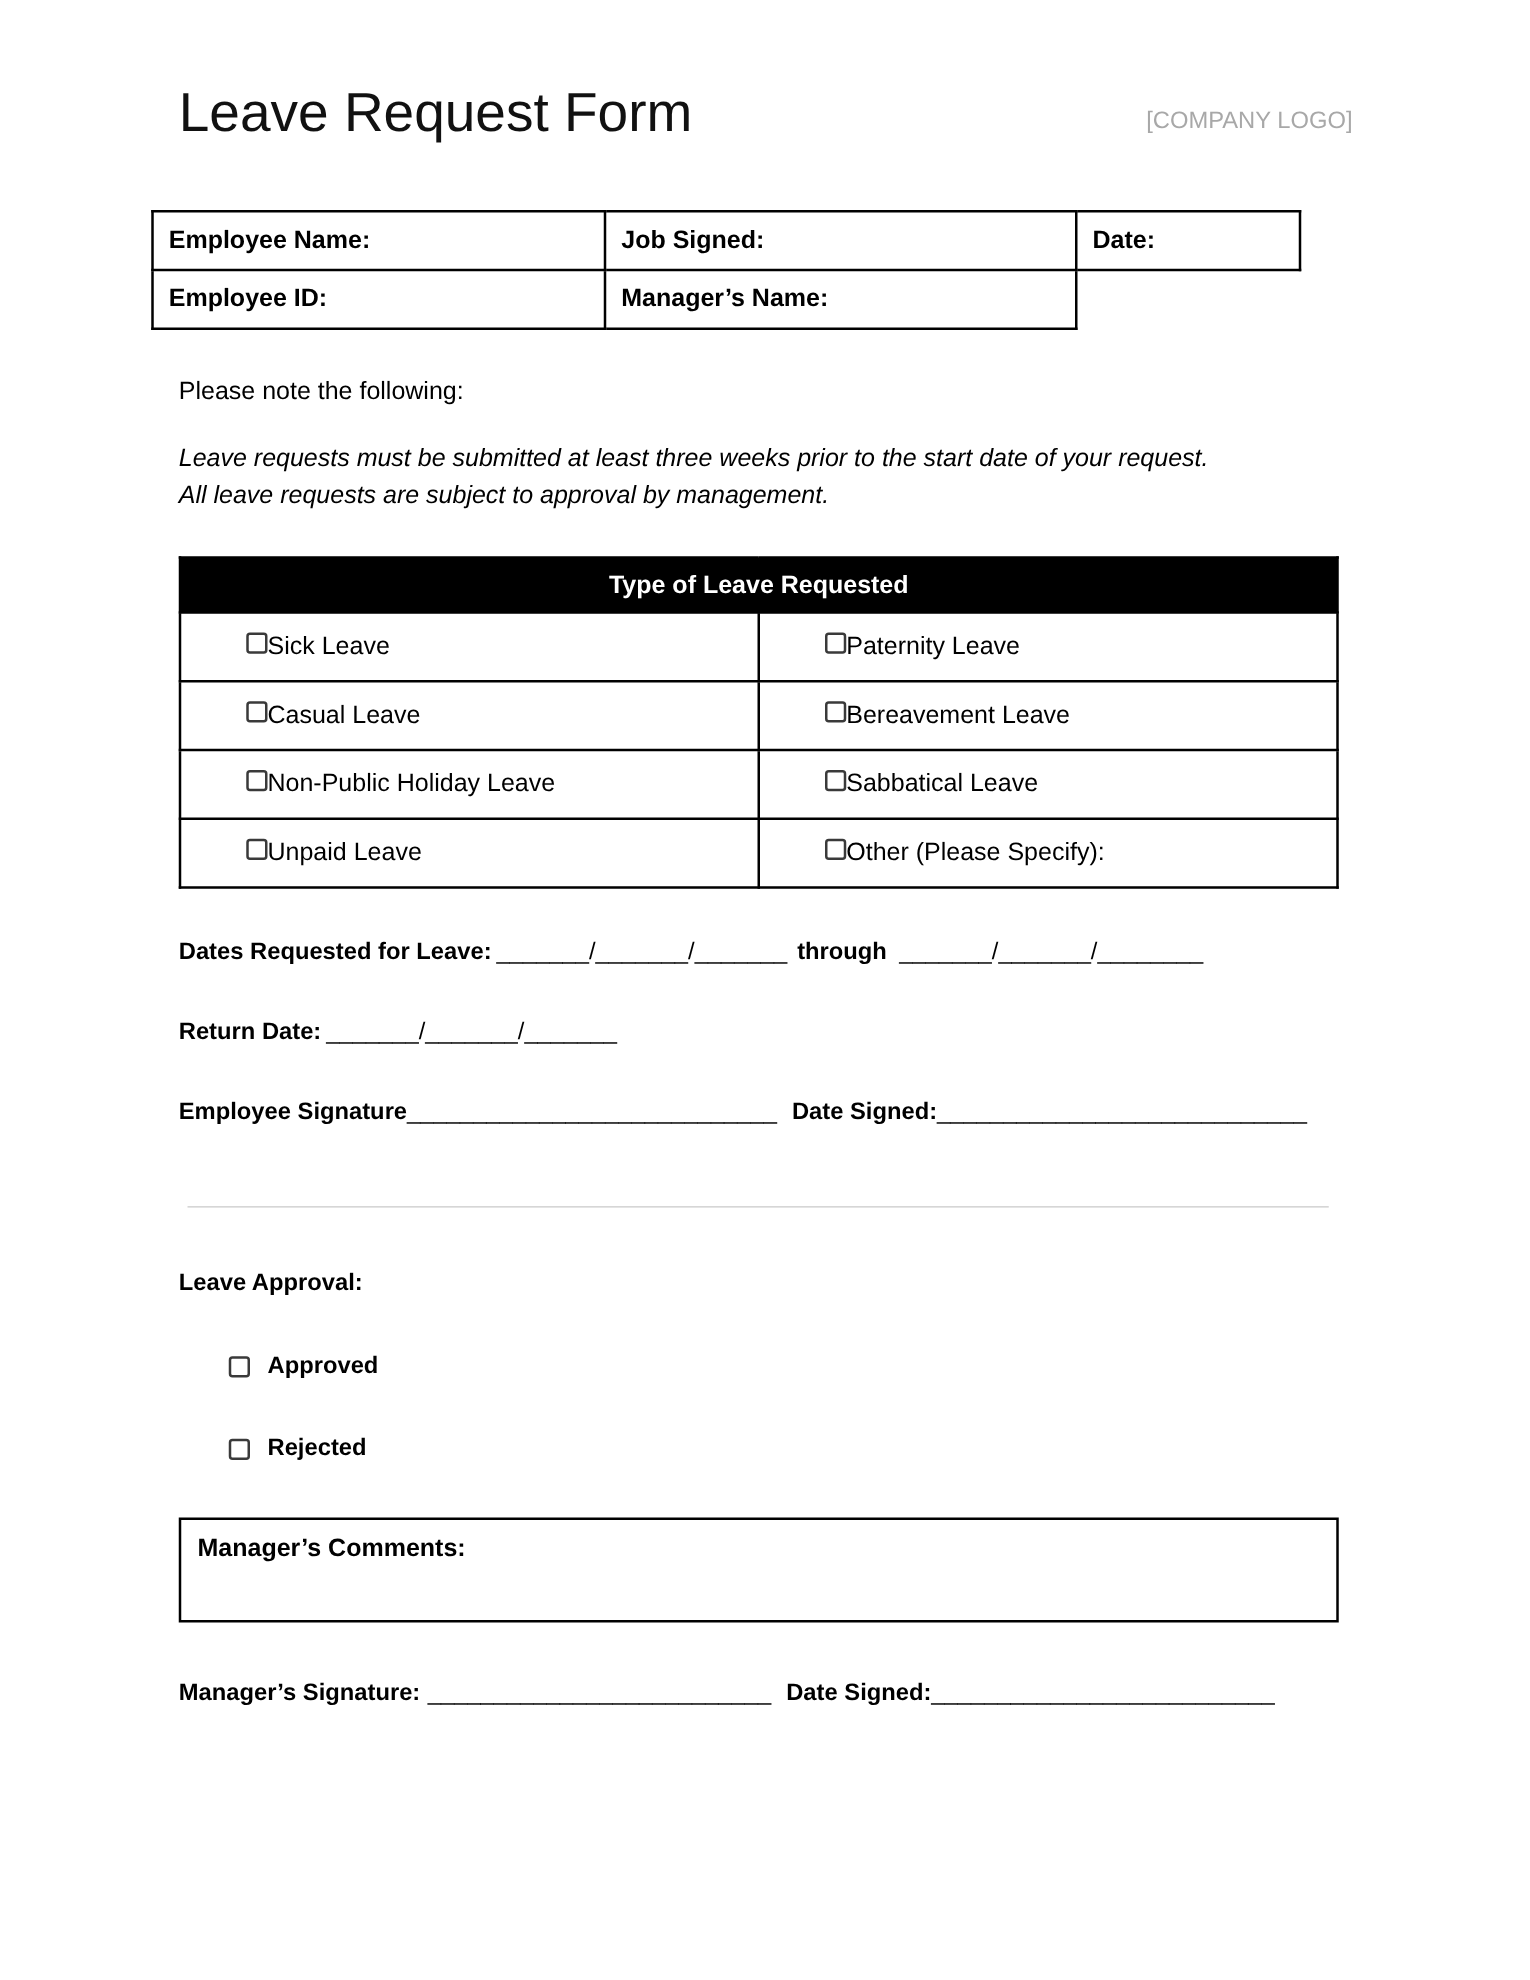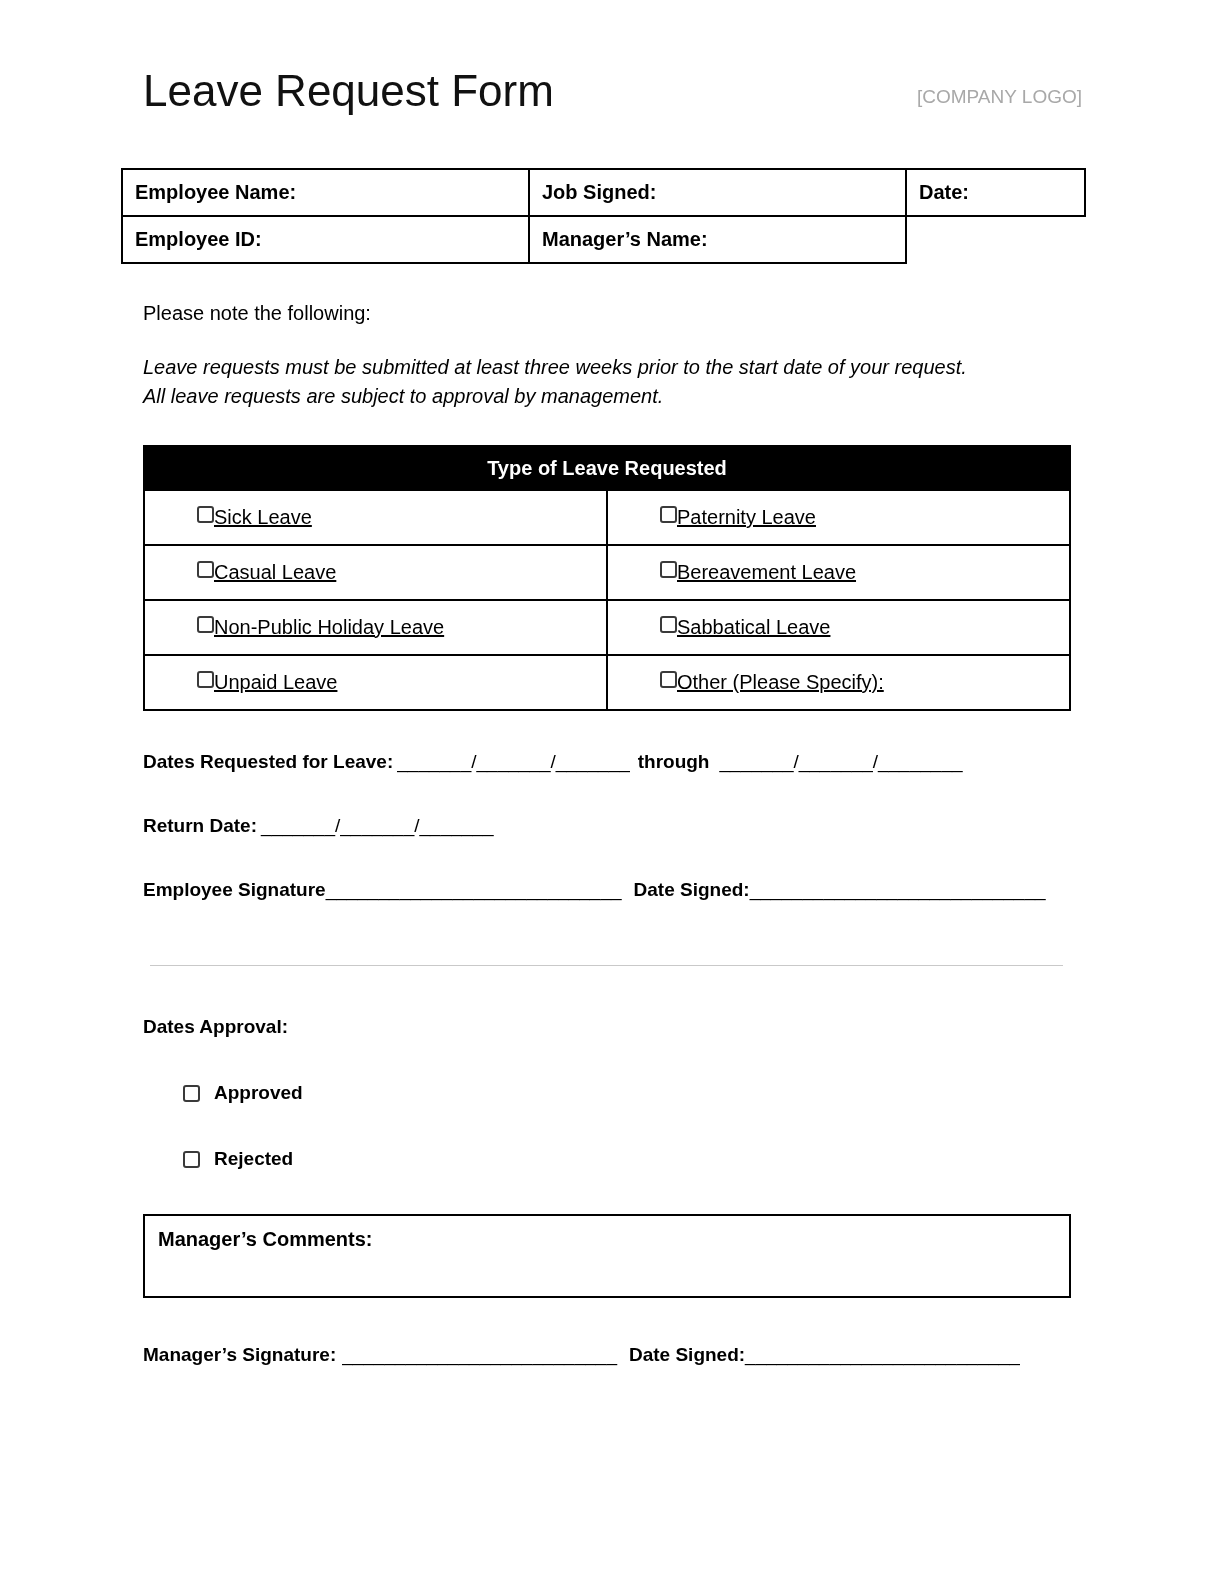--- a/index.html
+++ b/index.html
@@ -11,26 +11,26 @@
     position:relative;
   }
   .titlebar { display:flex; justify-content:space-between; align-items:flex-end; margin:66px 142px 0 143px; }
   .title { font-size:44px; font-weight:400; color:#111; }
   .logo { font-size:19px; color:#a8a8a8; padding-bottom:8px; }
 
   .info-table { border-collapse:collapse; margin:52px 0 0 121px; table-layout:fixed; }
   .info-table td { height:47px; vertical-align:middle; padding-left:12px; }
   .info-table td.b { border:2px solid #000; }
   .info-table .lbl { font-weight:700; font-size:20px; }
-  .col1 { width:407px; } .col2 { width:377px; } .col3 { width:179px; }
+  .col1 { width:362px; } .col2 { width:377px; } .col3 { width:179px; }
 
   .note-heading { margin:38px 0 0 143px; font-weight:400; font-size:20px; }
   .note-body { margin:28px 0 0 143px; width:915px; font-style:italic; font-size:20px; line-height:1.45; }
 
-  .leave-table { border-collapse:collapse; margin:34px 0 12px 143px;text-decoration:underline; }
+  .leave-table { border-collapse:collapse; margin:34px 0 12px 143px; }
   .leave-table .hdr { background:#000; color:#fff; font-weight:700; font-size:20px; text-align:center; height:44px; border:2px solid #000; }
   .leave-table .cell { border:2px solid #000; height:55px; width:463px; padding-left:52px; font-size:20px; vertical-align:middle; }
   .opt { display:flex; align-items:flex-start; gap:0; }
   .cb { display:inline-block; width:17px; height:17px; border:2px solid #3a3a3a; border-radius:3px; background:#fff; flex:0 0 auto; }
 
   .line { margin-left:143px; font-size:19px; font-weight:700; }
   .line .blank { font-weight:400; margin-left:4px; white-space:nowrap; }
   .line .through { margin:0 6px 0 8px; }
   .line .datelbl { margin-left:12px; }
   .dates-line { margin-top:40px; }
@@ -160,21 +160,21 @@
   <div class="line return-line">
     <span>Return Date:</span><span class="blank">_______/_______/_______</span>
   </div>
 
   <div class="line empsig-line">
     <span>Employee Signature</span><span class="blank" style="margin-left:0">____________________________</span><span class="datelbl">Date Signed:</span><span class="blank" style="margin-left:0">____________________________</span>
   </div>
 
   <hr class="divider">
 
-  <div class="approval-heading">Dates Approval:</div>
+  <div class="approval-heading">Leave Approval:</div>
 
   <div class="approval-row">
     <span class="cb"></span>
     <span>Approved</span>
   </div>
 
   <div class="approval-row">
     <span class="cb"></span>
     <span>Rejected</span>
   </div>

